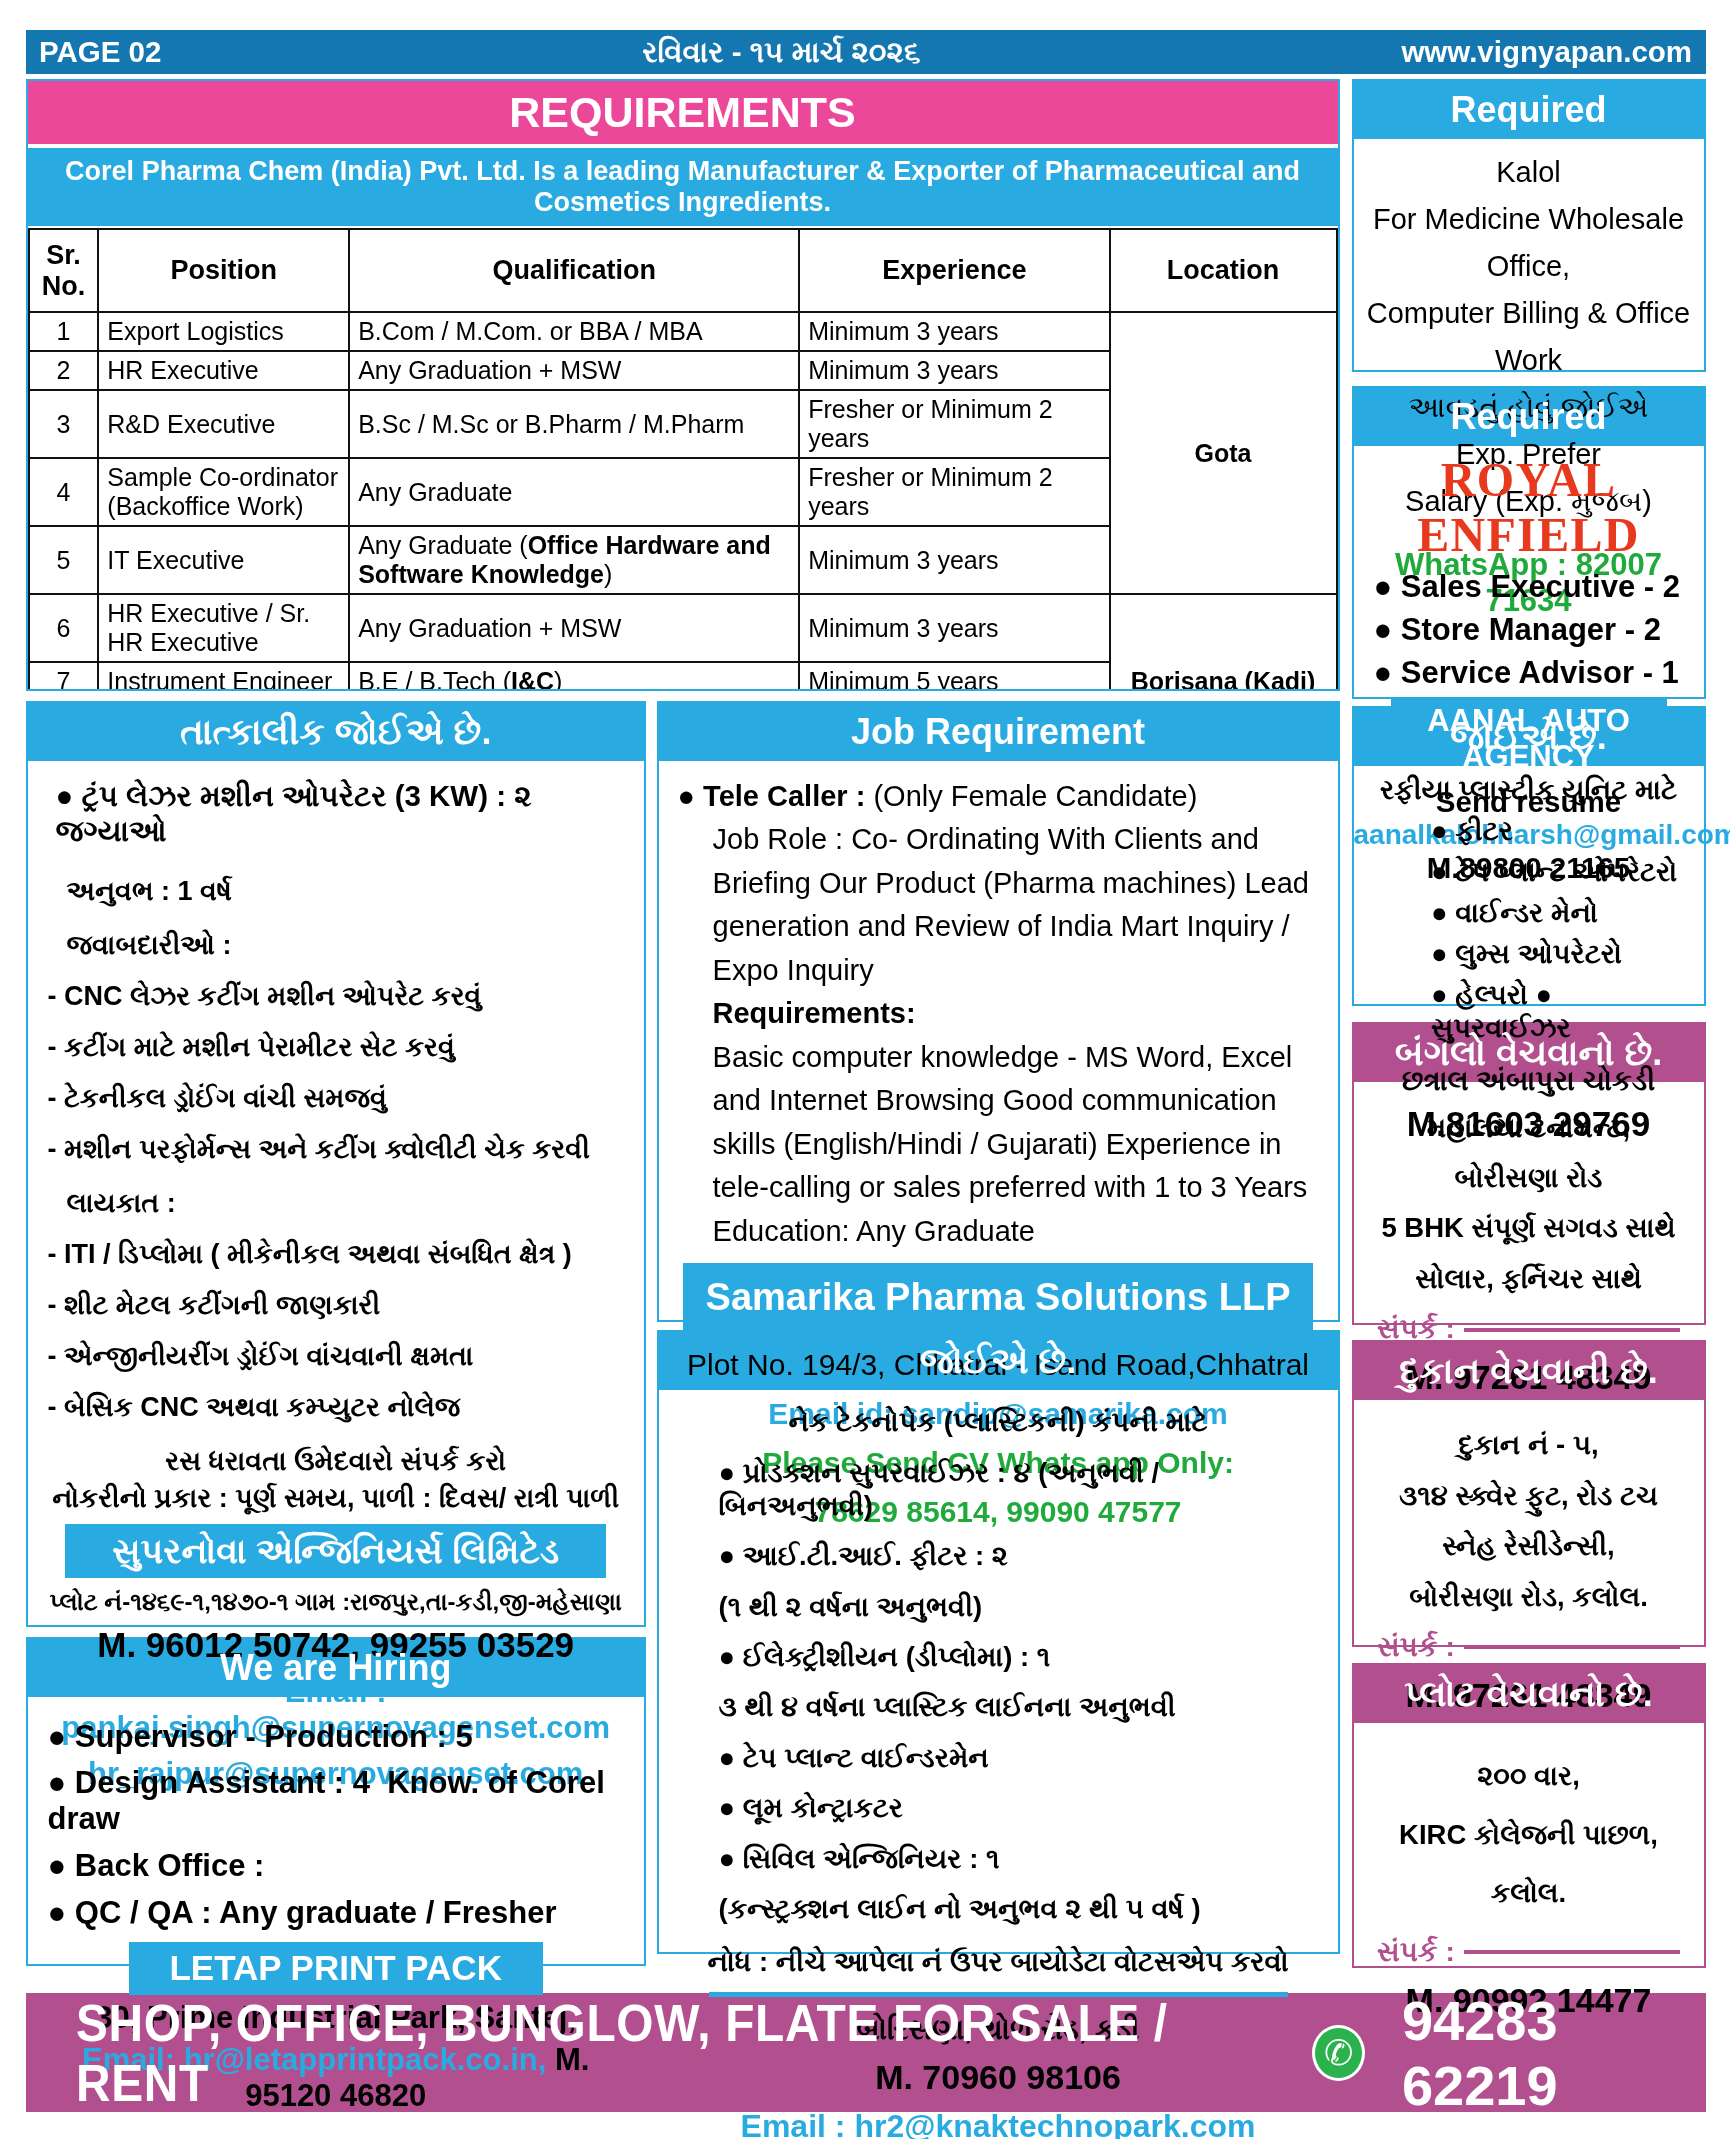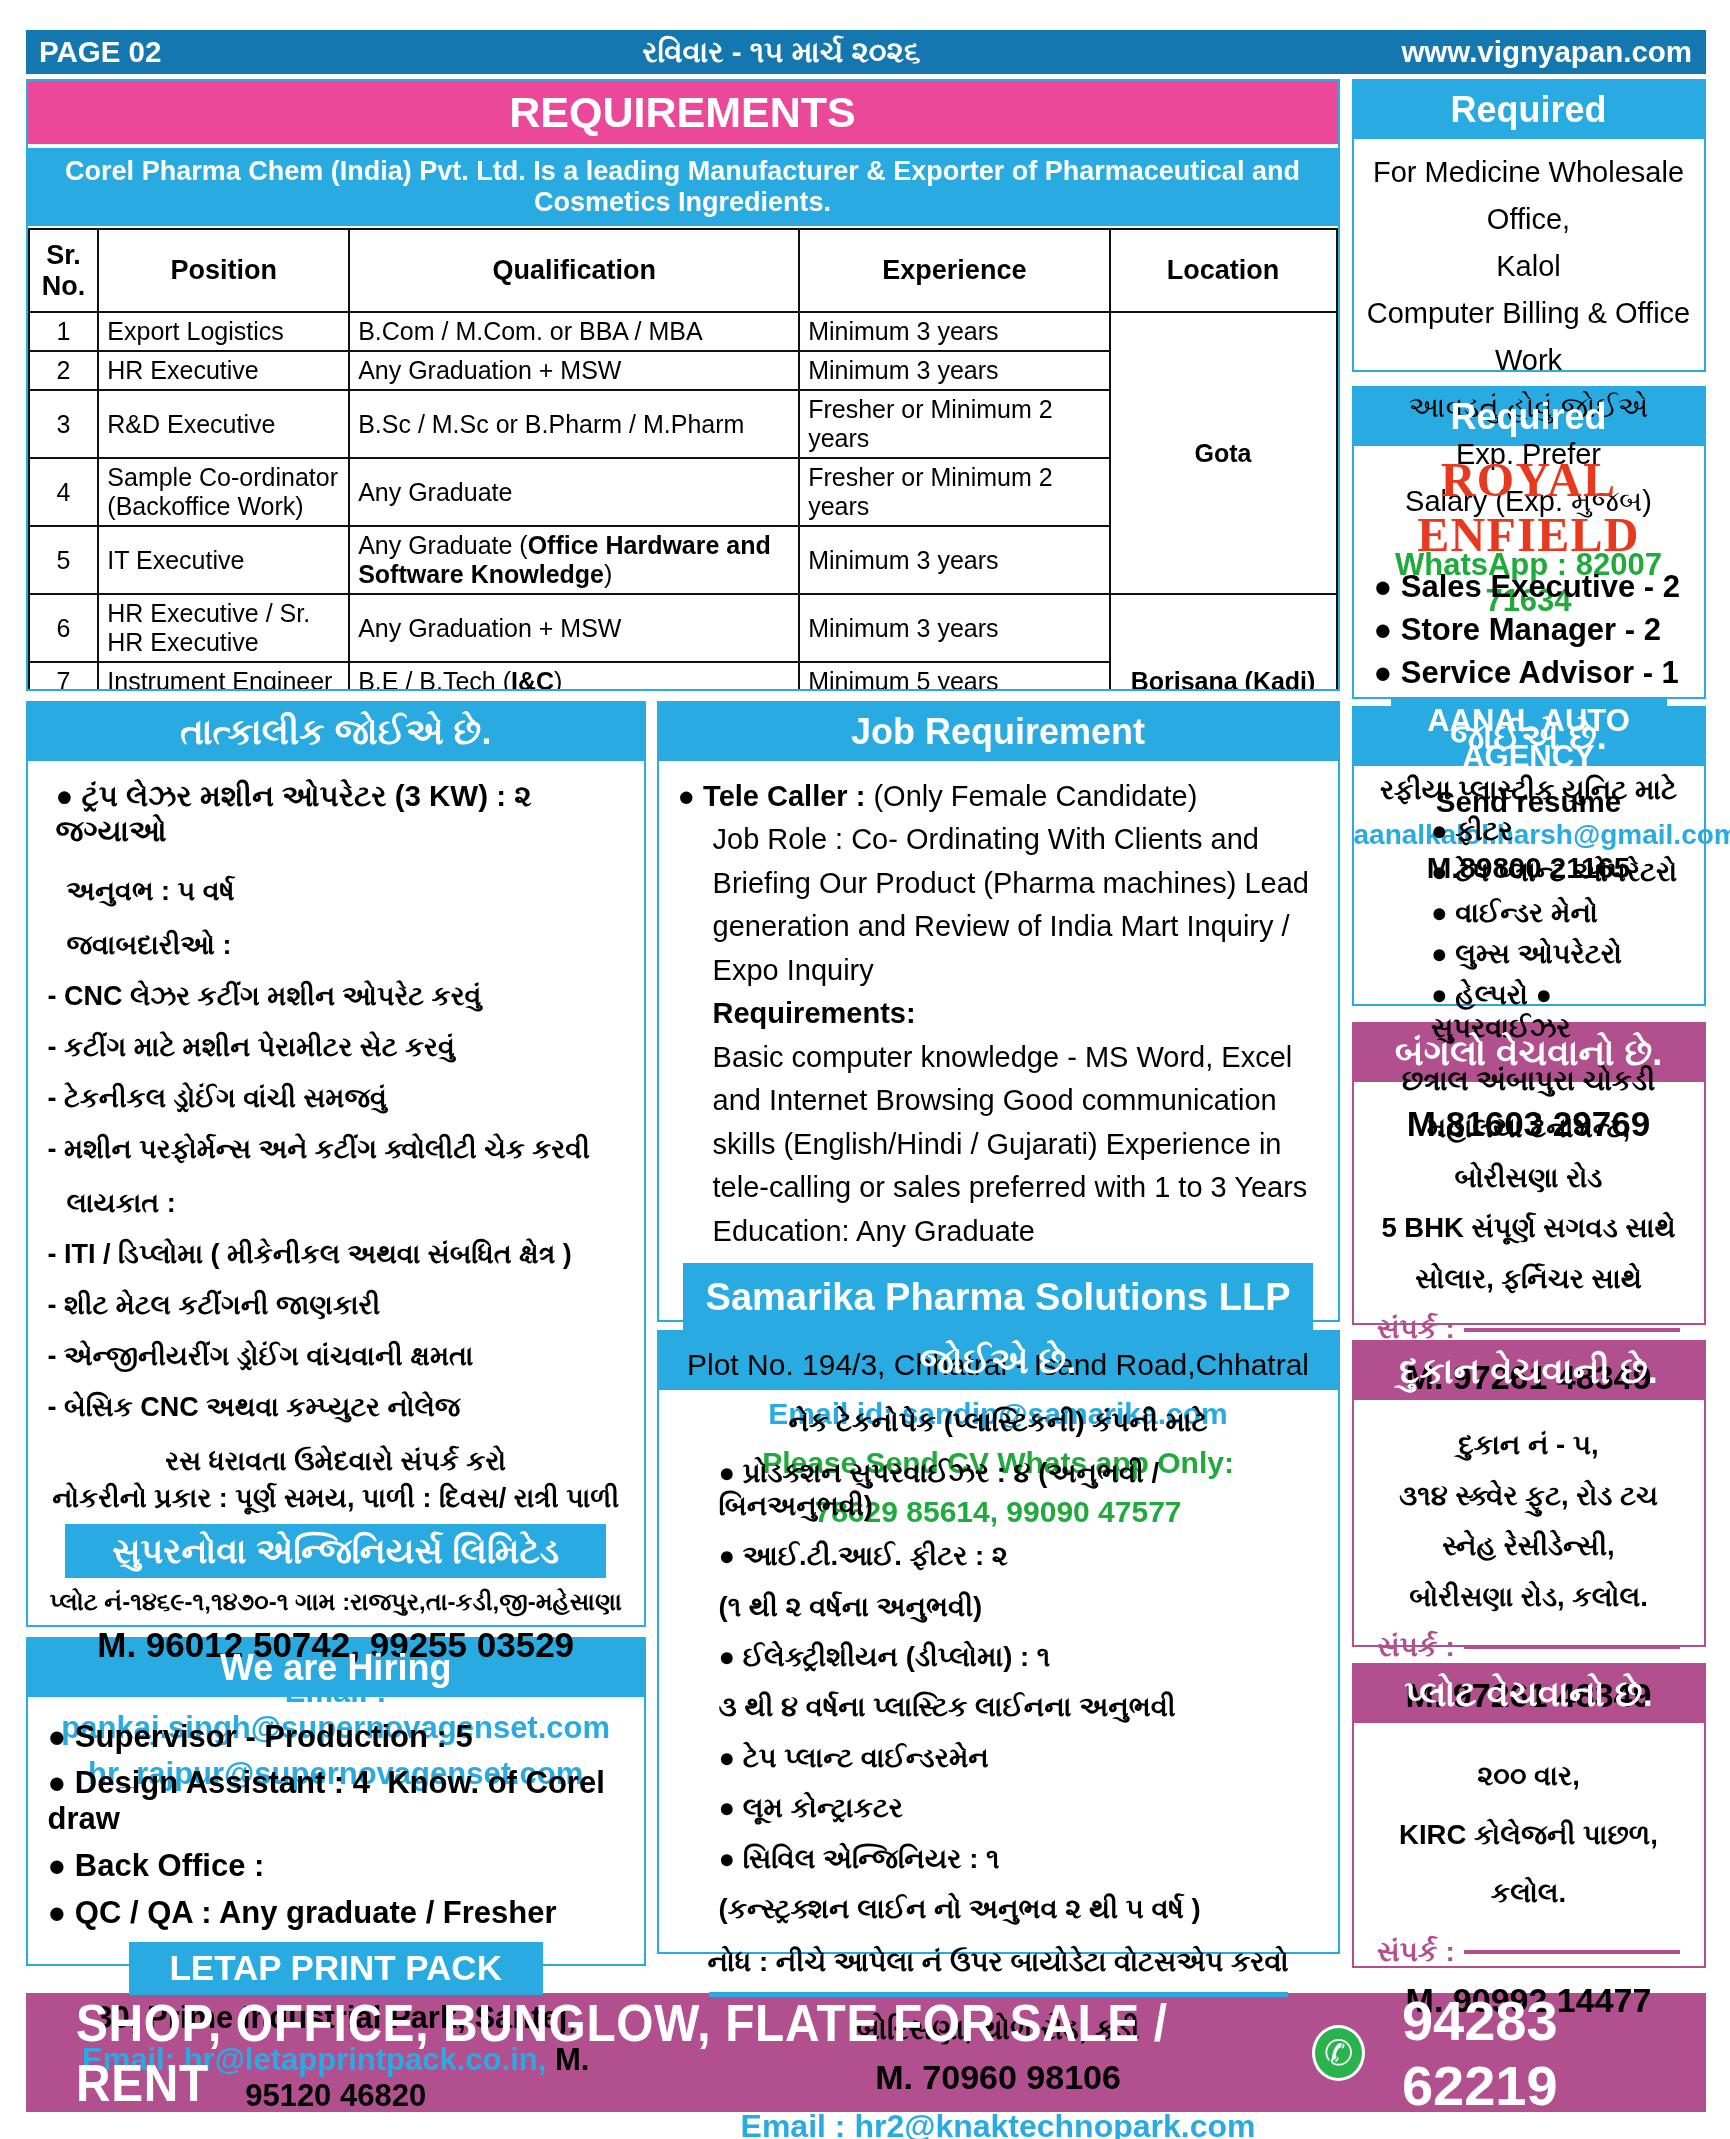--- a/index.html
+++ b/index.html
@@ -210,21 +210,21 @@
       </section>
 
       <div class="two-col">
 
         <div class="col-left">
 
           <div class="box urgent">
             <div class="hd">તાત્કાલીક જોઈએ છે.</div>
             <div class="bd">
               <div class="posline">● ટ્રંપ લેઝર મશીન ઓપરેટર (3 KW) : ૨ જગ્યાઓ</div>
-              <div class="lbl">અનુવભ : ૫ વર્ષ</div>
+              <div class="lbl">અનુવભ : 1 વર્ષ</div>
               <div class="lbl">જવાબદારીઓ :</div>
               <div>
                   <div class="list-line">- CNC લેઝર કટીંગ મશીન ઓપરેટ કરવું</div>
                   <div class="list-line">- કટીંગ માટે મશીન પેરામીટર સેટ કરવું</div>
                   <div class="list-line">- ટેકનીકલ ડ્રોઈંગ વાંચી સમજવું</div>
                   <div class="list-line">- મશીન પરફોર્મન્સ અને કટીંગ ક્વોલીટી ચેક કરવી</div>
                 </div>
               <div class="lbl">લાયકાત :</div>
               <div>
                   <div class="list-line">- ITI / ડિપ્લોમા ( મીકેનીકલ અથવા સંબધિત ક્ષેત્ર )</div>
@@ -304,22 +304,22 @@
         </div>
       </div>
     </div>
 
     <div class="right-col">
 
       <div class="box rbox rb1">
         <div class="hd">Required</div>
         <div class="bd">
           <div>
+              <div class="list-line">Kalol</div>
               <div class="list-line">For Medicine Wholesale Office,</div>
-              <div class="list-line">Kalol</div>
               <div class="list-line">Computer Billing &amp; Office Work</div>
               <div class="list-line">આવડતું હોવું જોઈએ</div>
               <div class="list-line">Exp. Prefer</div>
               <div class="list-line">Salary (Exp. મુજબ)</div>
             </div>
         </div>
         <div class="divider"></div>
         <div class="wa">WhatsApp : 82007 71634</div>
       </div>
 

